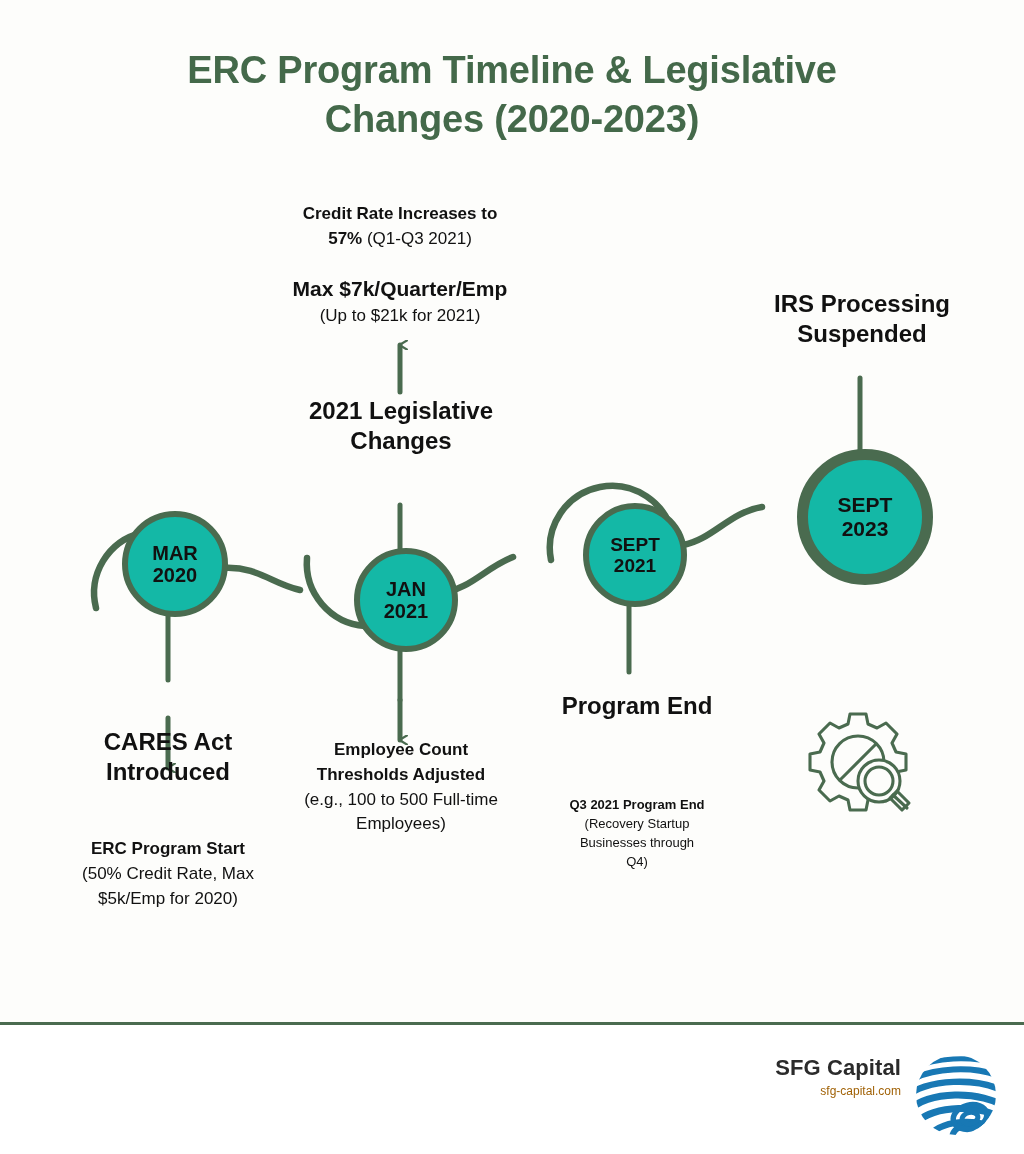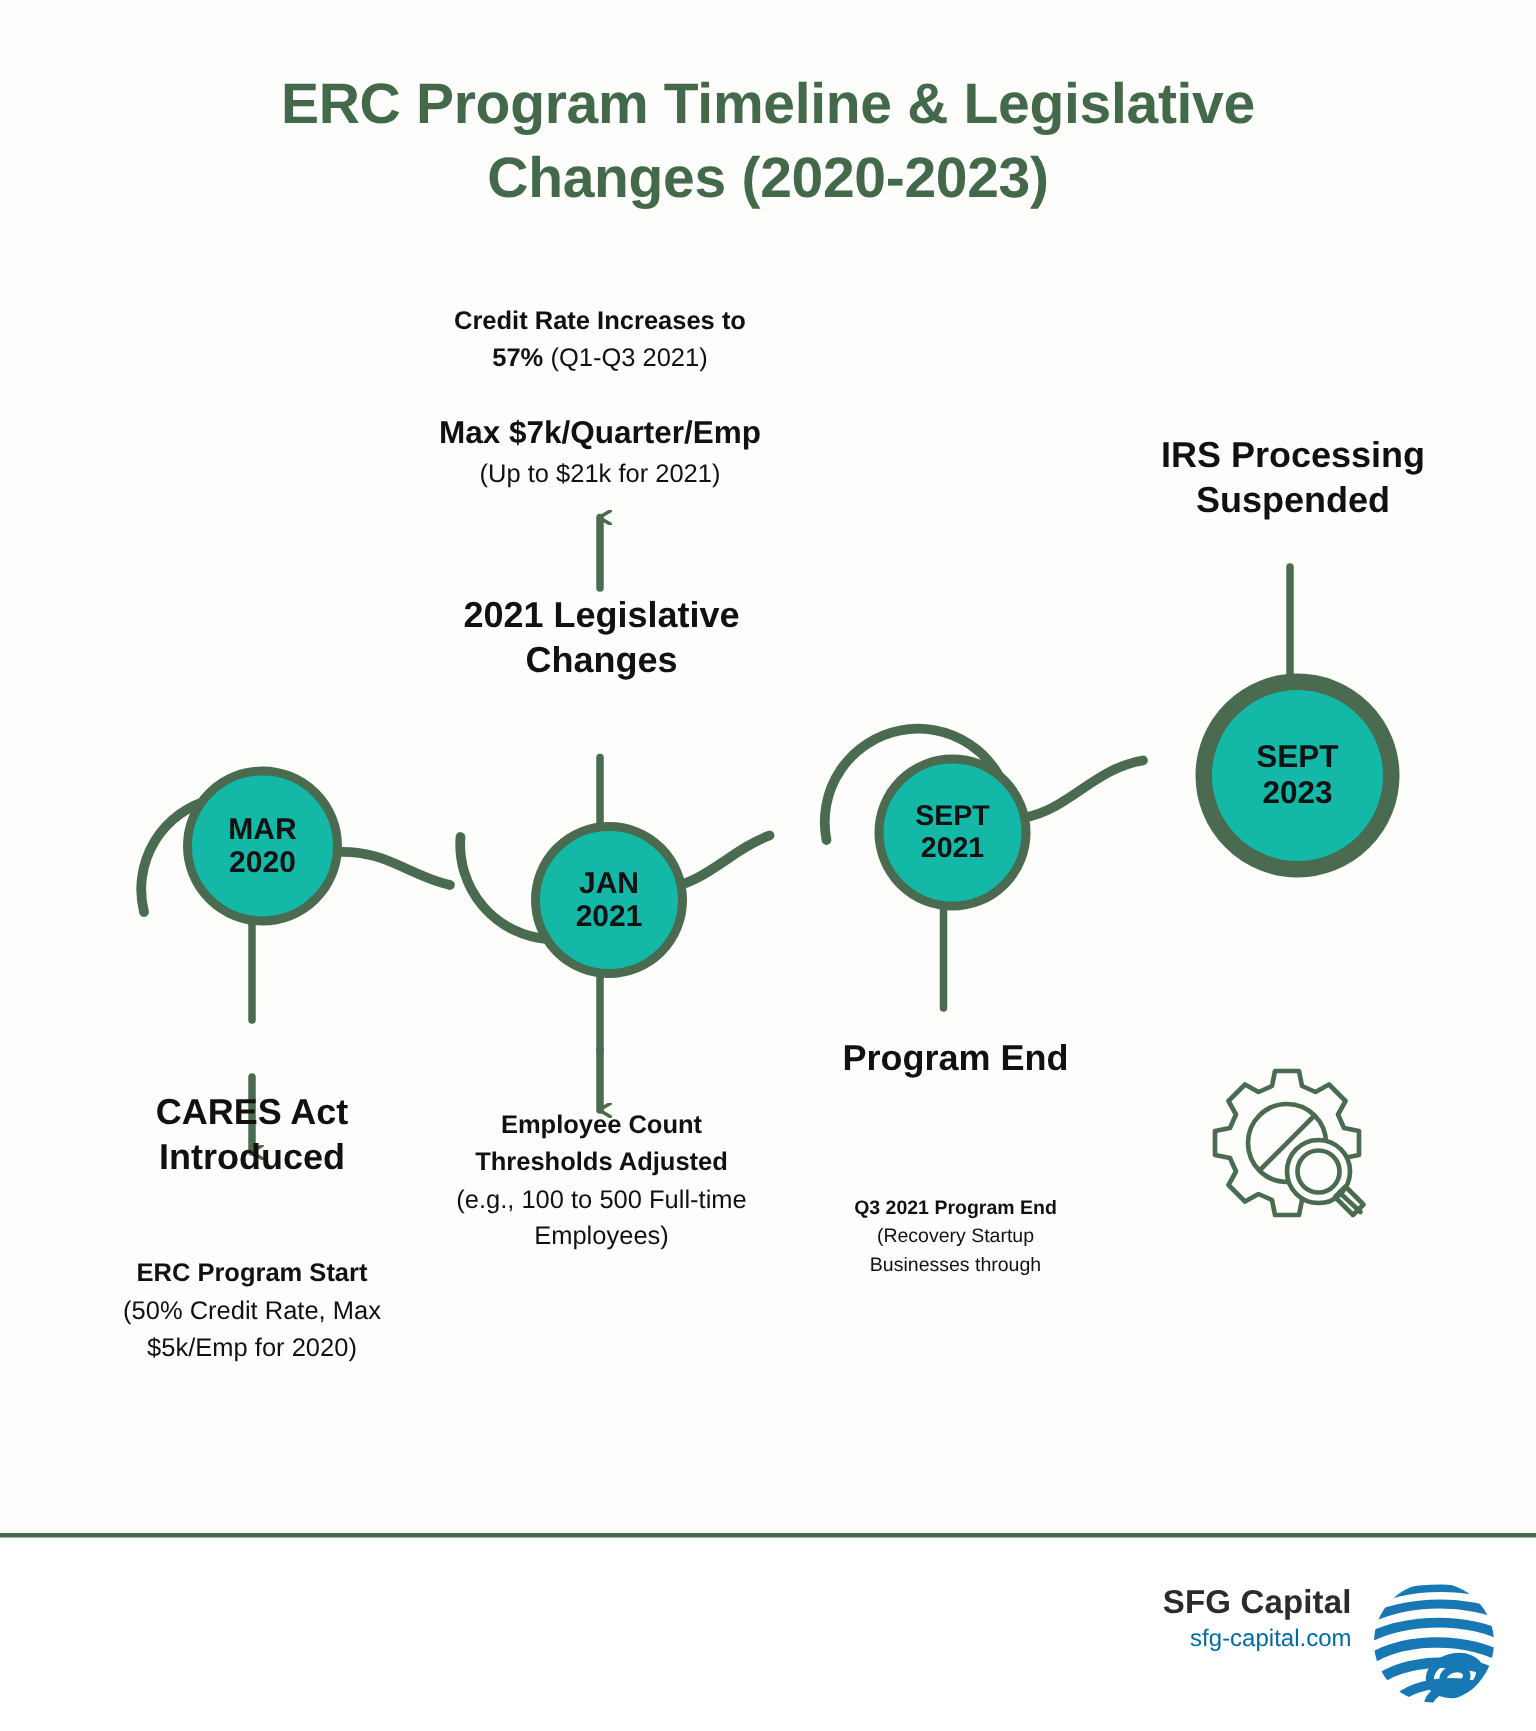--- a/index.html
+++ b/index.html
@@ -66,21 +66,21 @@
   .footer{
     position:absolute;left:0;top:1025px;width:1024px;height:129px;background:#ffffff;
   }
   .brand{
     position:absolute;right:123px;top:1055px;text-align:right;
   }
   .brand-name{
     font-size:22px;font-weight:bold;color:#2b2b2b;letter-spacing:0.1px;
   }
   .brand-url{
-    font-size:16px;color:#0369a1;margin-top:3px;
+    font-size:12px;color:#a16207;margin-top:3px;
   }
   .globe{position:absolute;right:24px;top:1051px;width:88px;height:88px;}
 </style>
 </head>
 <body>
 
 <div id="canvas">
 
   <div class="stage"></div>
 
@@ -206,20 +206,21 @@
   <div class="tb hdr" style="left:509px;top:691px;width:256px;">
     <div>Program End</div>
   </div>
 
   <div class="tb sub" style="left:519px;top:796px;width:236px;font-size:13px;">
     <div style="font-weight:bold;">
       <span>Q3 2021 Program End</span>
     </div>
     <div>(Recovery Startup</div>
     <div>Businesses through</div>
+    <div>Q4)</div>
   </div>
 
 
   <svg style="position:absolute;left:805px;top:708px;width:112px;height:108px;" viewBox="0 0 112 108" fill="none" stroke="#4a6b4f" stroke-width="3.1" stroke-linecap="round" stroke-linejoin="round">
 
     <path d="M45,6 L61,6 L63,16 L72,20 L81,15 L92,26 L87,35 L91,44 L101,46 L101,62
              L91,64 L87,73 L92,82 L81,93 L72,88 L63,92 L61,102 L45,102 L43,92 L34,88
              L25,93 L14,82 L19,73 L15,64 L5,62 L5,46 L15,44 L19,35 L14,26 L25,15 L34,20
              L43,16 Z"></path>
 

